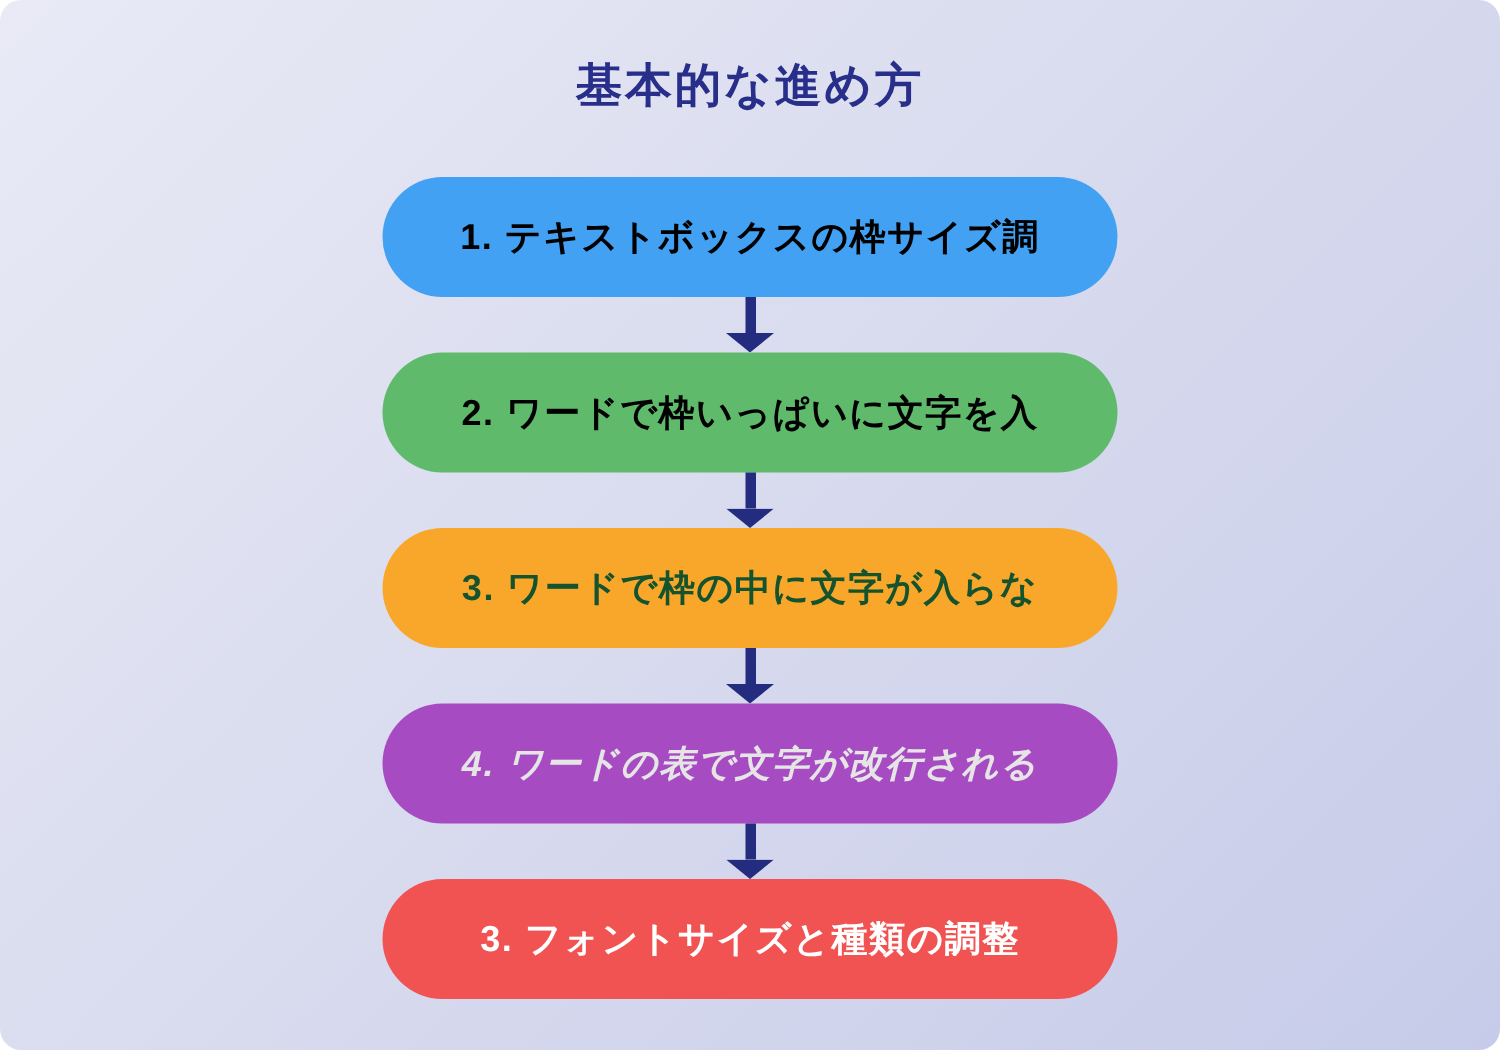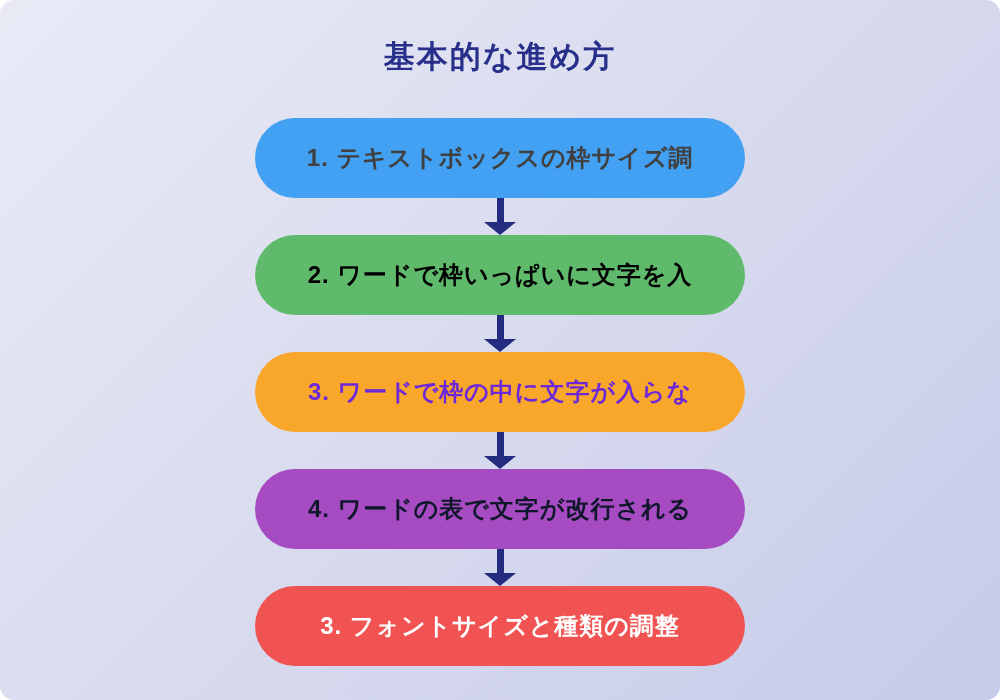--- a/index.html
+++ b/index.html
@@ -73,48 +73,48 @@
 </head>
 <body>
 
 <div class="canvas">
 
   <div class="title" style="color: rgb(39, 47, 138);">基本的な進め方</div>
 
   <div class="flow">
 
     <div class="step" style="background: rgb(66, 161, 242);">
-      <span class="step-label" style="color: #404040;">1. テキストボックスの枠サイズ調</span>
+      <span class="step-label" style="color: #000000;">1. テキストボックスの枠サイズ調</span>
     </div>
 
     <div class="arrow">
       <div class="arrow-line" style="background: rgb(35, 44, 126);"></div>
       <div class="arrow-head" style="background: rgb(35, 44, 126);"></div>
     </div>
 
     <div class="step" style="background: rgb(96, 186, 108);">
       <span class="step-label" style="color: #000000;">2. ワードで枠いっぱいに文字を入</span>
     </div>
 
     <div class="arrow">
       <div class="arrow-line" style="background: rgb(35, 44, 126);"></div>
       <div class="arrow-head" style="background: rgb(35, 44, 126);"></div>
     </div>
 
     <div class="step" style="background: rgb(249, 167, 43);">
-      <span class="step-label" style="color: #6d28d9;">3. ワードで枠の中に文字が入らな</span>
+      <span class="step-label" style="color: #14532d;">3. ワードで枠の中に文字が入らな</span>
     </div>
 
     <div class="arrow">
       <div class="arrow-line" style="background: rgb(35, 44, 126);"></div>
       <div class="arrow-head" style="background: rgb(35, 44, 126);"></div>
     </div>
 
     <div class="step" style="background: rgb(167, 75, 194);">
-      <span class="step-label" style="color: #0f172a;">4. ワードの表で文字が改行される</span>
+      <span class="step-label" style="color: #e5e5e5; font-style: italic;">4. ワードの表で文字が改行される</span>
     </div>
 
     <div class="arrow">
       <div class="arrow-line" style="background: rgb(35, 44, 126);"></div>
       <div class="arrow-head" style="background: rgb(35, 44, 126);"></div>
     </div>
 
     <div class="step" style="background: rgb(240, 83, 81);">
       <span class="step-label" style="color: rgb(255, 255, 255);">3. フォントサイズと種類の調整</span>
     </div>

